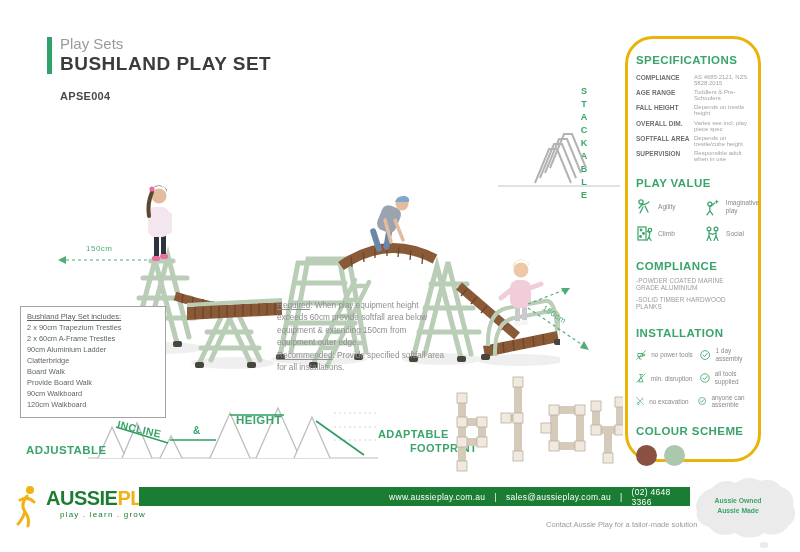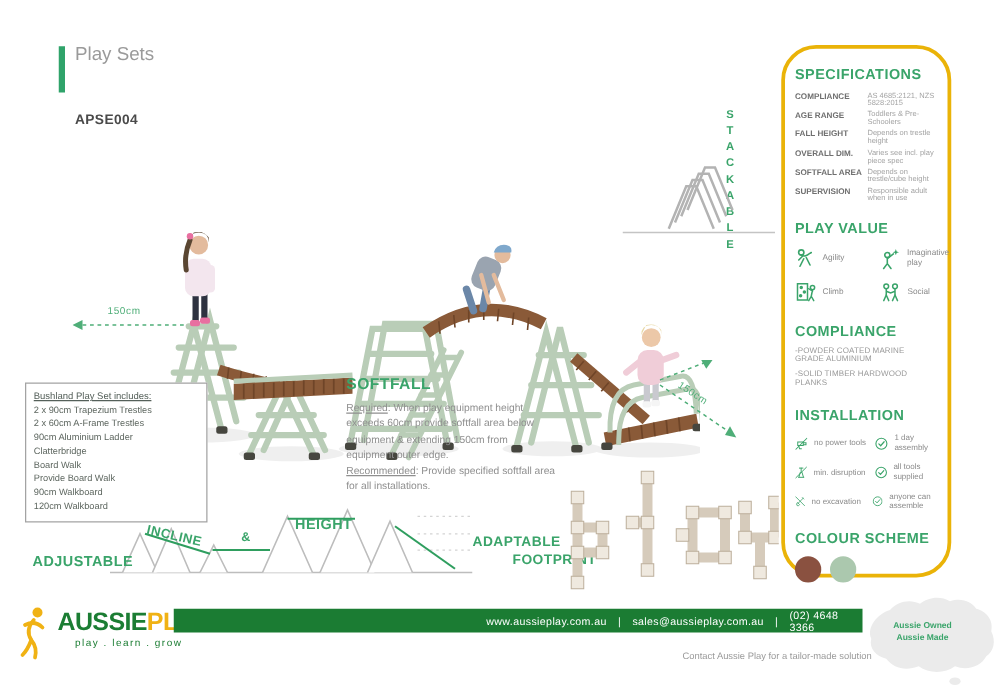--- a/index.html
+++ b/index.html
@@ -67,20 +67,21 @@
   #badge-text{left:692px;top:496px;width:92px;text-align:center;font-size:6.8px;
               font-weight:bold;color:#3aa46a;line-height:1.5;}
 </style>
 </head>
 <body>
 
 <div id="page">
 
   <div class="abs" id="hdr-bar"></div>
   <div class="abs" id="hdr-cat">Play Sets</div>
+  <div class="abs" id="hdr-title">BUSHLAND PLAY SET</div>
   <div class="abs" id="hdr-code">APSE004</div>
 
   <svg class="abs" style="left:55px;top:108px" width="505" height="262" viewBox="0 0 505 262">
 
     <g fill="#efefef">
       <ellipse cx="106" cy="240" rx="44" ry="6"></ellipse>
       <ellipse cx="178" cy="255" rx="42" ry="6"></ellipse>
       <ellipse cx="264" cy="251" rx="48" ry="6"></ellipse>
       <ellipse cx="387" cy="251" rx="40" ry="6"></ellipse>
       <ellipse cx="465" cy="252" rx="44" ry="6"></ellipse>
@@ -226,21 +227,20 @@
     <div class="i">2 x 60cm A-Frame Trestles</div>
     <div class="i">90cm Aluminium Ladder</div>
     <div class="i">Clatterbridge</div>
     <div class="i">Board Walk</div>
     <div class="i">Provide Board Walk</div>
     <div class="i">90cm Walkboard</div>
     <div class="i">120cm Walkboard</div>
   </div>
 
   <div class="abs" id="softfall">
-    <div class="h ghead">SOFTFALL</div>
     <div class="b">
       <span class="u">Required</span><span>: When play equipment height exceeds 60cm provide softfall area below equipment &amp; extending 150cm from equipment outer edge.</span><br>
       <span class="u">Recommended</span><span>: Provide specified softfall area for all installations.</span>
     </div>
   </div>
 
   <svg class="abs" style="left:88px;top:405px" width="290" height="62" viewBox="0 0 290 62">
     <g stroke="#d4d4d4" stroke-width="1" stroke-dasharray="2,3">
       <line x1="246" y1="8" x2="290" y2="8"></line>
       <line x1="246" y1="22" x2="290" y2="22"></line>

